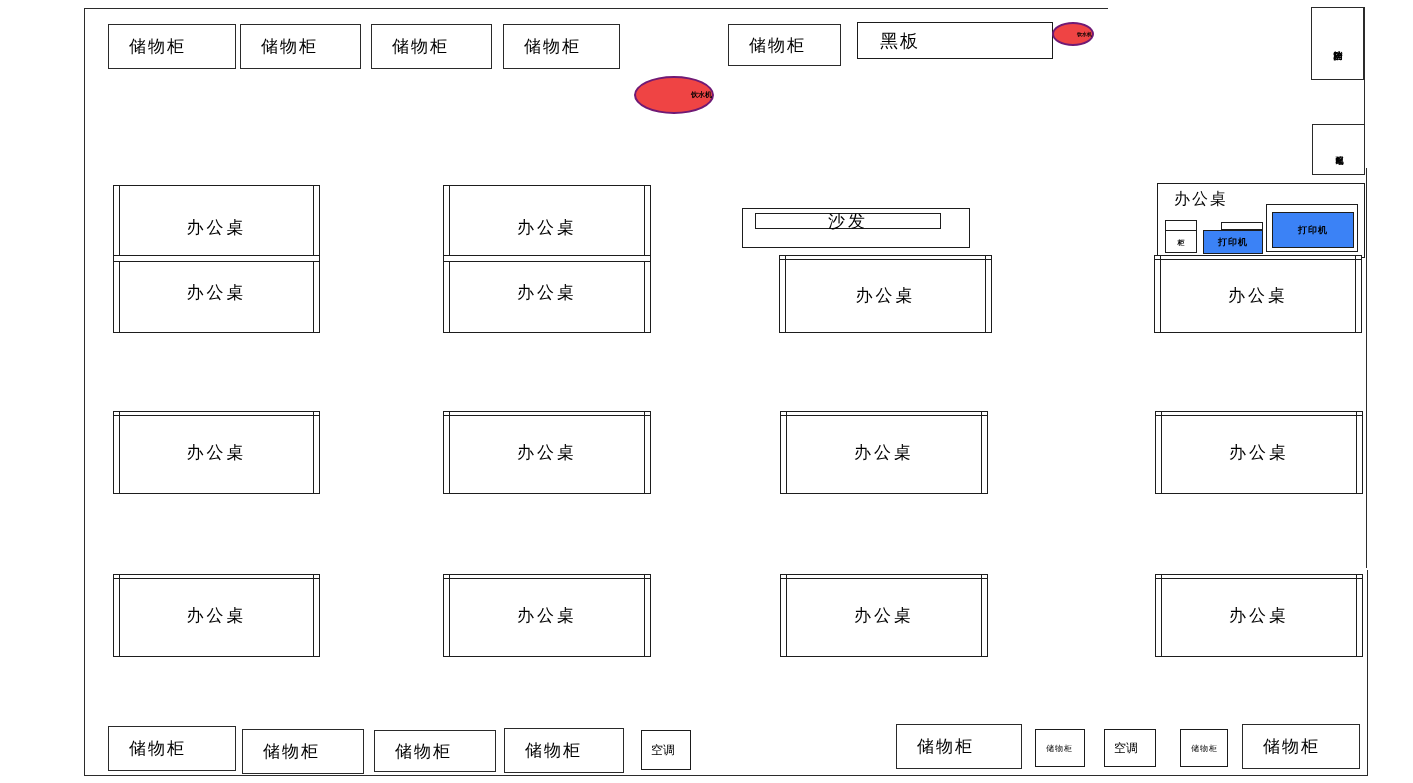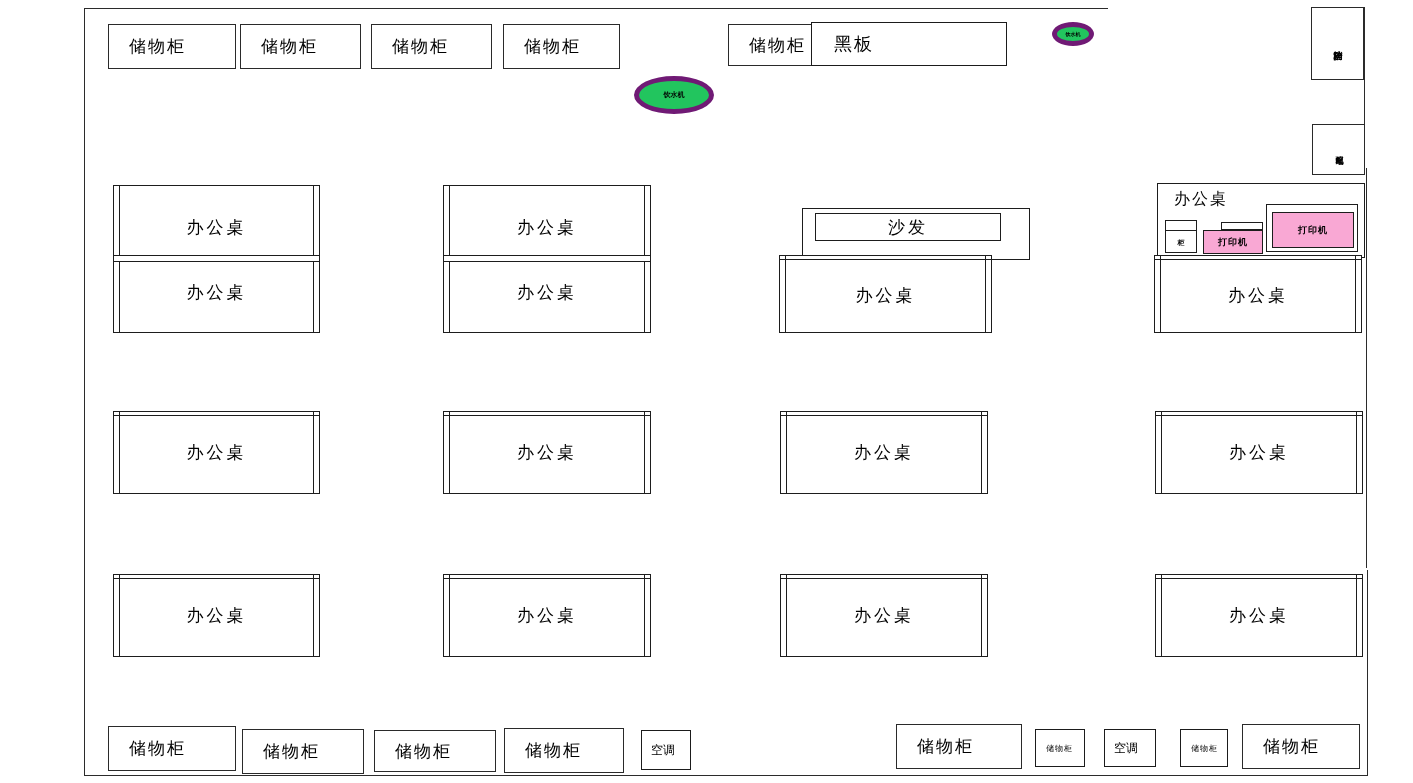--- a/index.html
+++ b/index.html
@@ -102,24 +102,24 @@
   .sofa-inner{
     position:absolute;left:12px;right:28px;top:4px;bottom:18px;
     border:1px solid #1d1d1d;background:#fff;
     display:flex;align-items:center;justify-content:center;
   }
 
   
   .ellipse{
     position:absolute;
     box-sizing:border-box;
-    border:5px solid #701a75;
+    border:2px solid #701a75;
     border-radius:50%;
-    background:#22c55e;
-    display:flex;align-items:center;justify-content:center;
+    background:#ef4444;
+    display:flex;align-items:center;justify-content:flex-end;
   }
   .ellipse .lbl{font-size:7px;letter-spacing:0px;font-weight:700;}
 
   
   .vbox{
     position:absolute;box-sizing:border-box;
     border:1px solid #2a2a2a;background:#fff;
     display:flex;align-items:center;justify-content:center;
   }
   .vbox .lbl{
@@ -134,21 +134,21 @@
   
   .station{
     position:absolute;box-sizing:border-box;
     border:1px solid #1d1d1d;background:#fff;
   }
   .station-title{
     position:absolute;left:16px;top:5px;font-size:16px;letter-spacing:2px;
   }
   .printer{
     position:absolute;box-sizing:border-box;
-    border:1px solid #1d1d1d;background:#f9a8d4;
+    border:1px solid #1d1d1d;background:#3b82f6;
     display:flex;align-items:center;justify-content:center;
   }
   .printer .lbl{font-size:9px;letter-spacing:1px;font-weight:700;}
   .printer-lid{
     position:absolute;box-sizing:border-box;
     border:1px solid #1d1d1d;background:#fff;
   }
   .minibox{
     position:absolute;box-sizing:border-box;
     border:1px solid #1d1d1d;background:#fff;
@@ -182,21 +182,21 @@
   <div class="fbox locker shadowedge" style="left:327px; top:24px; width:121px; height:45px;">
     <span class="lbl">储物柜</span>
   </div>
   <div class="fbox locker shadowedge" style="left:459px; top:24px; width:117px; height:45px;">
     <span class="lbl">储物柜</span>
   </div>
   <div class="fbox locker shadowedge" style="left:684px; top:24px; width:113px; height:42px;">
     <span class="lbl">储物柜</span>
   </div>
 
-  <div class="fbox blackboard shadowedge" style="left:767px; top:22px; width:196px; height:44px;">
+  <div class="fbox blackboard shadowedge" style="left:813px; top:22px; width:196px; height:37px;">
     <span class="lbl">黑板</span>
   </div>
 
   <div class="ellipse" style="left:590px; top:76px; width:80px; height:38px;">
     <span class="lbl">饮水机</span>
   </div>
   <div class="ellipse" style="left:1008px; top:22px; width:42px; height:24px;">
     <span class="lbl" style="font-size:5px;">饮水机</span>
   </div>
 
@@ -216,21 +216,21 @@
   </div>
 
   <div class="desk" style="left:399px; top:185px; width:208px; height:148px;">
     <div class="rail l"></div>
     <div class="rail r"></div>
     <div class="divider" style="top:69px;"></div>
     <span class="lbl" style="position:absolute;left:0;right:0;top:30px;text-align:center;">办公桌</span>
     <span class="lbl" style="position:absolute;left:0;right:0;top:95px;text-align:center;">办公桌</span>
   </div>
 
-  <div class="sofa" style="left:758px; top:208px; width:228px; height:52px;">
+  <div class="sofa" style="left:698px; top:208px; width:228px; height:40px;">
     <div class="sofa-inner">
       <span class="lbl">沙发</span>
     </div>
   </div>
   <div class="desk" style="left:735px; top:255px; width:213px; height:78px;">
     <div class="rail l"></div>
     <div class="rail r"></div>
     <div class="topline"></div>
     <span class="lbl" style="position:absolute;left:0;right:0;top:28px;text-align:center;">办公桌</span>
   </div>

